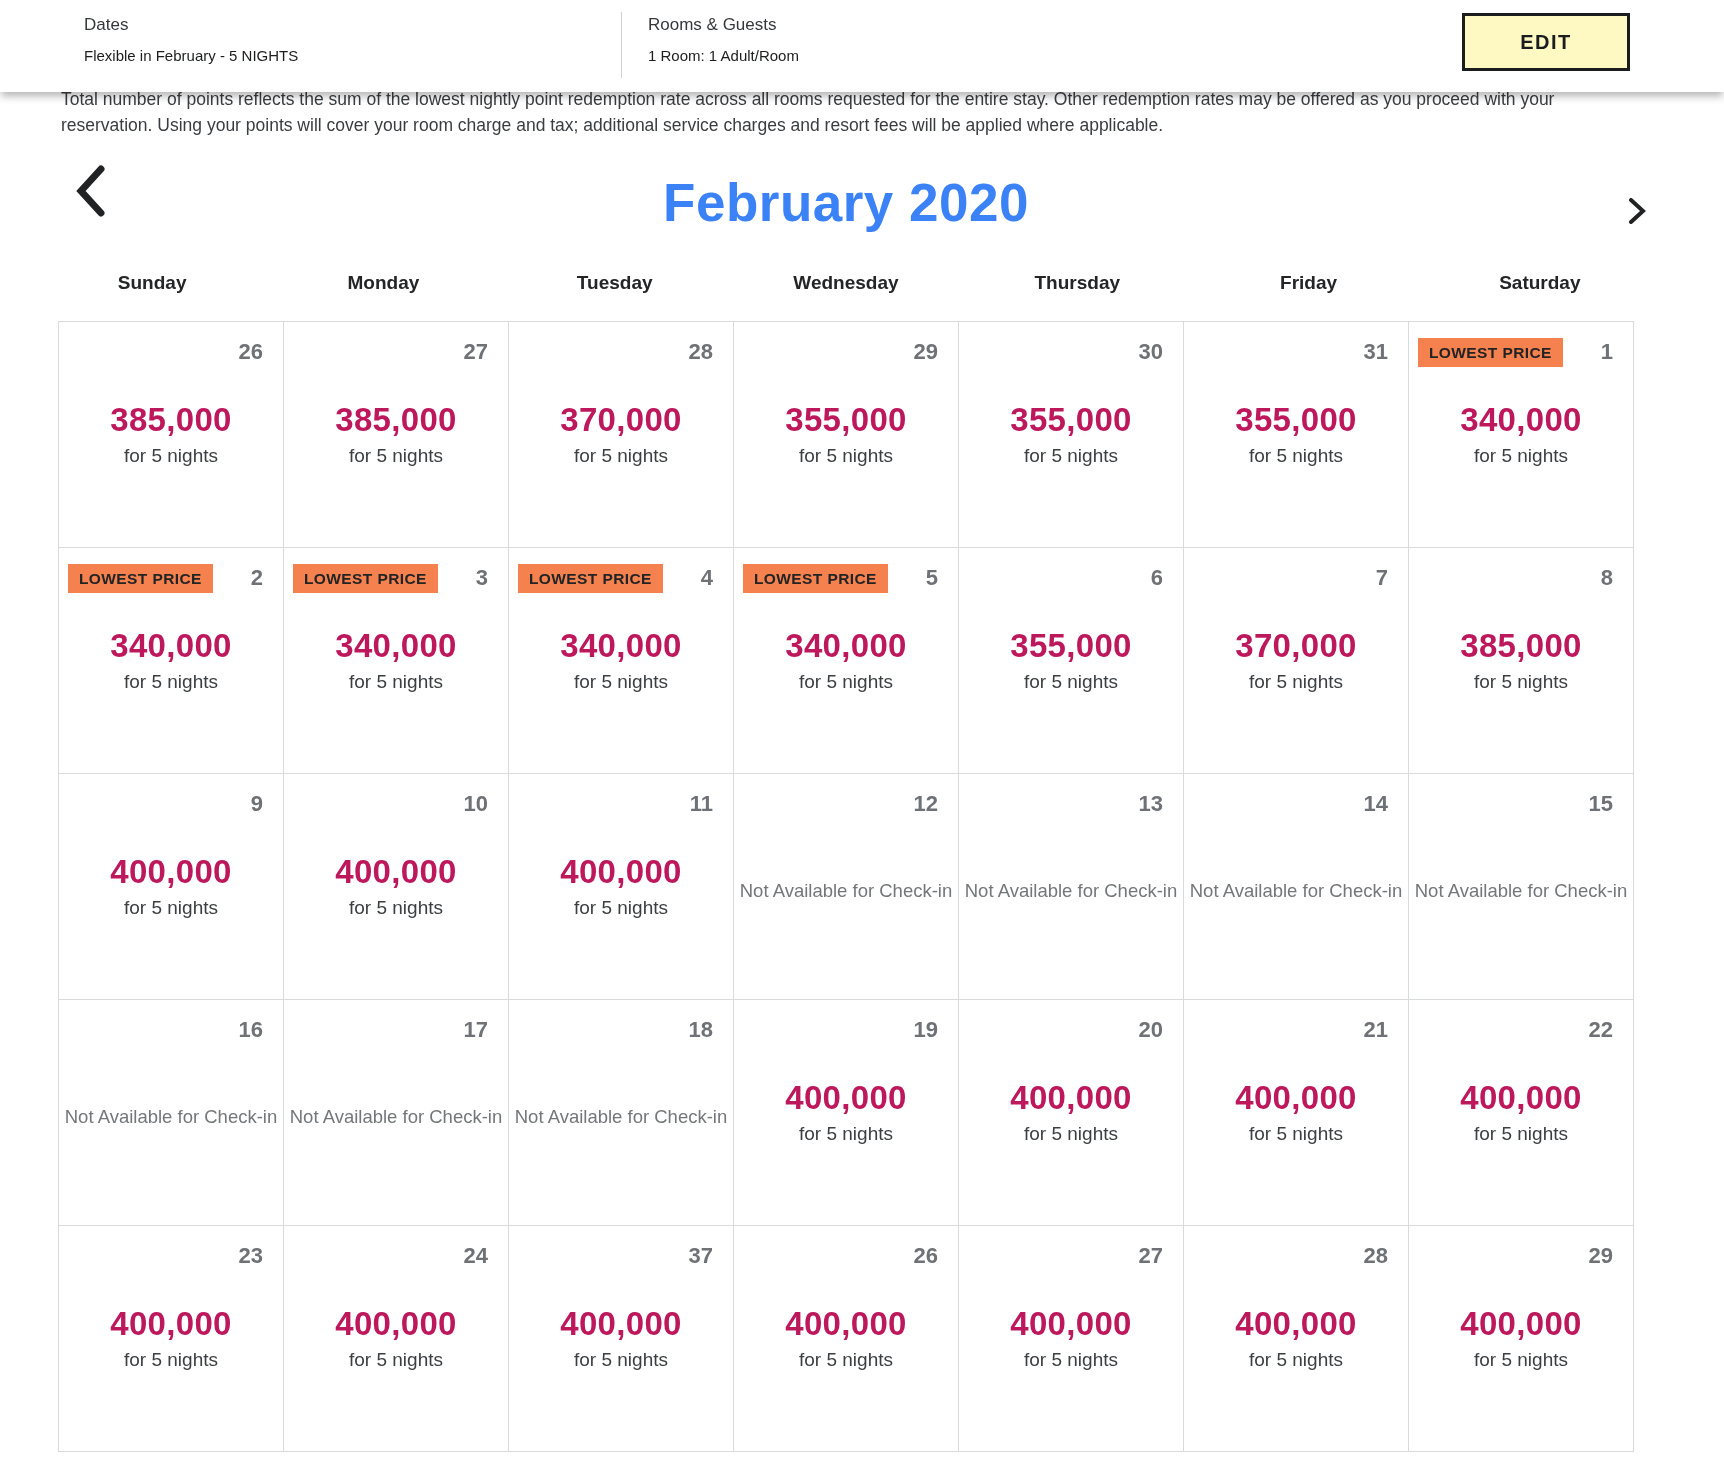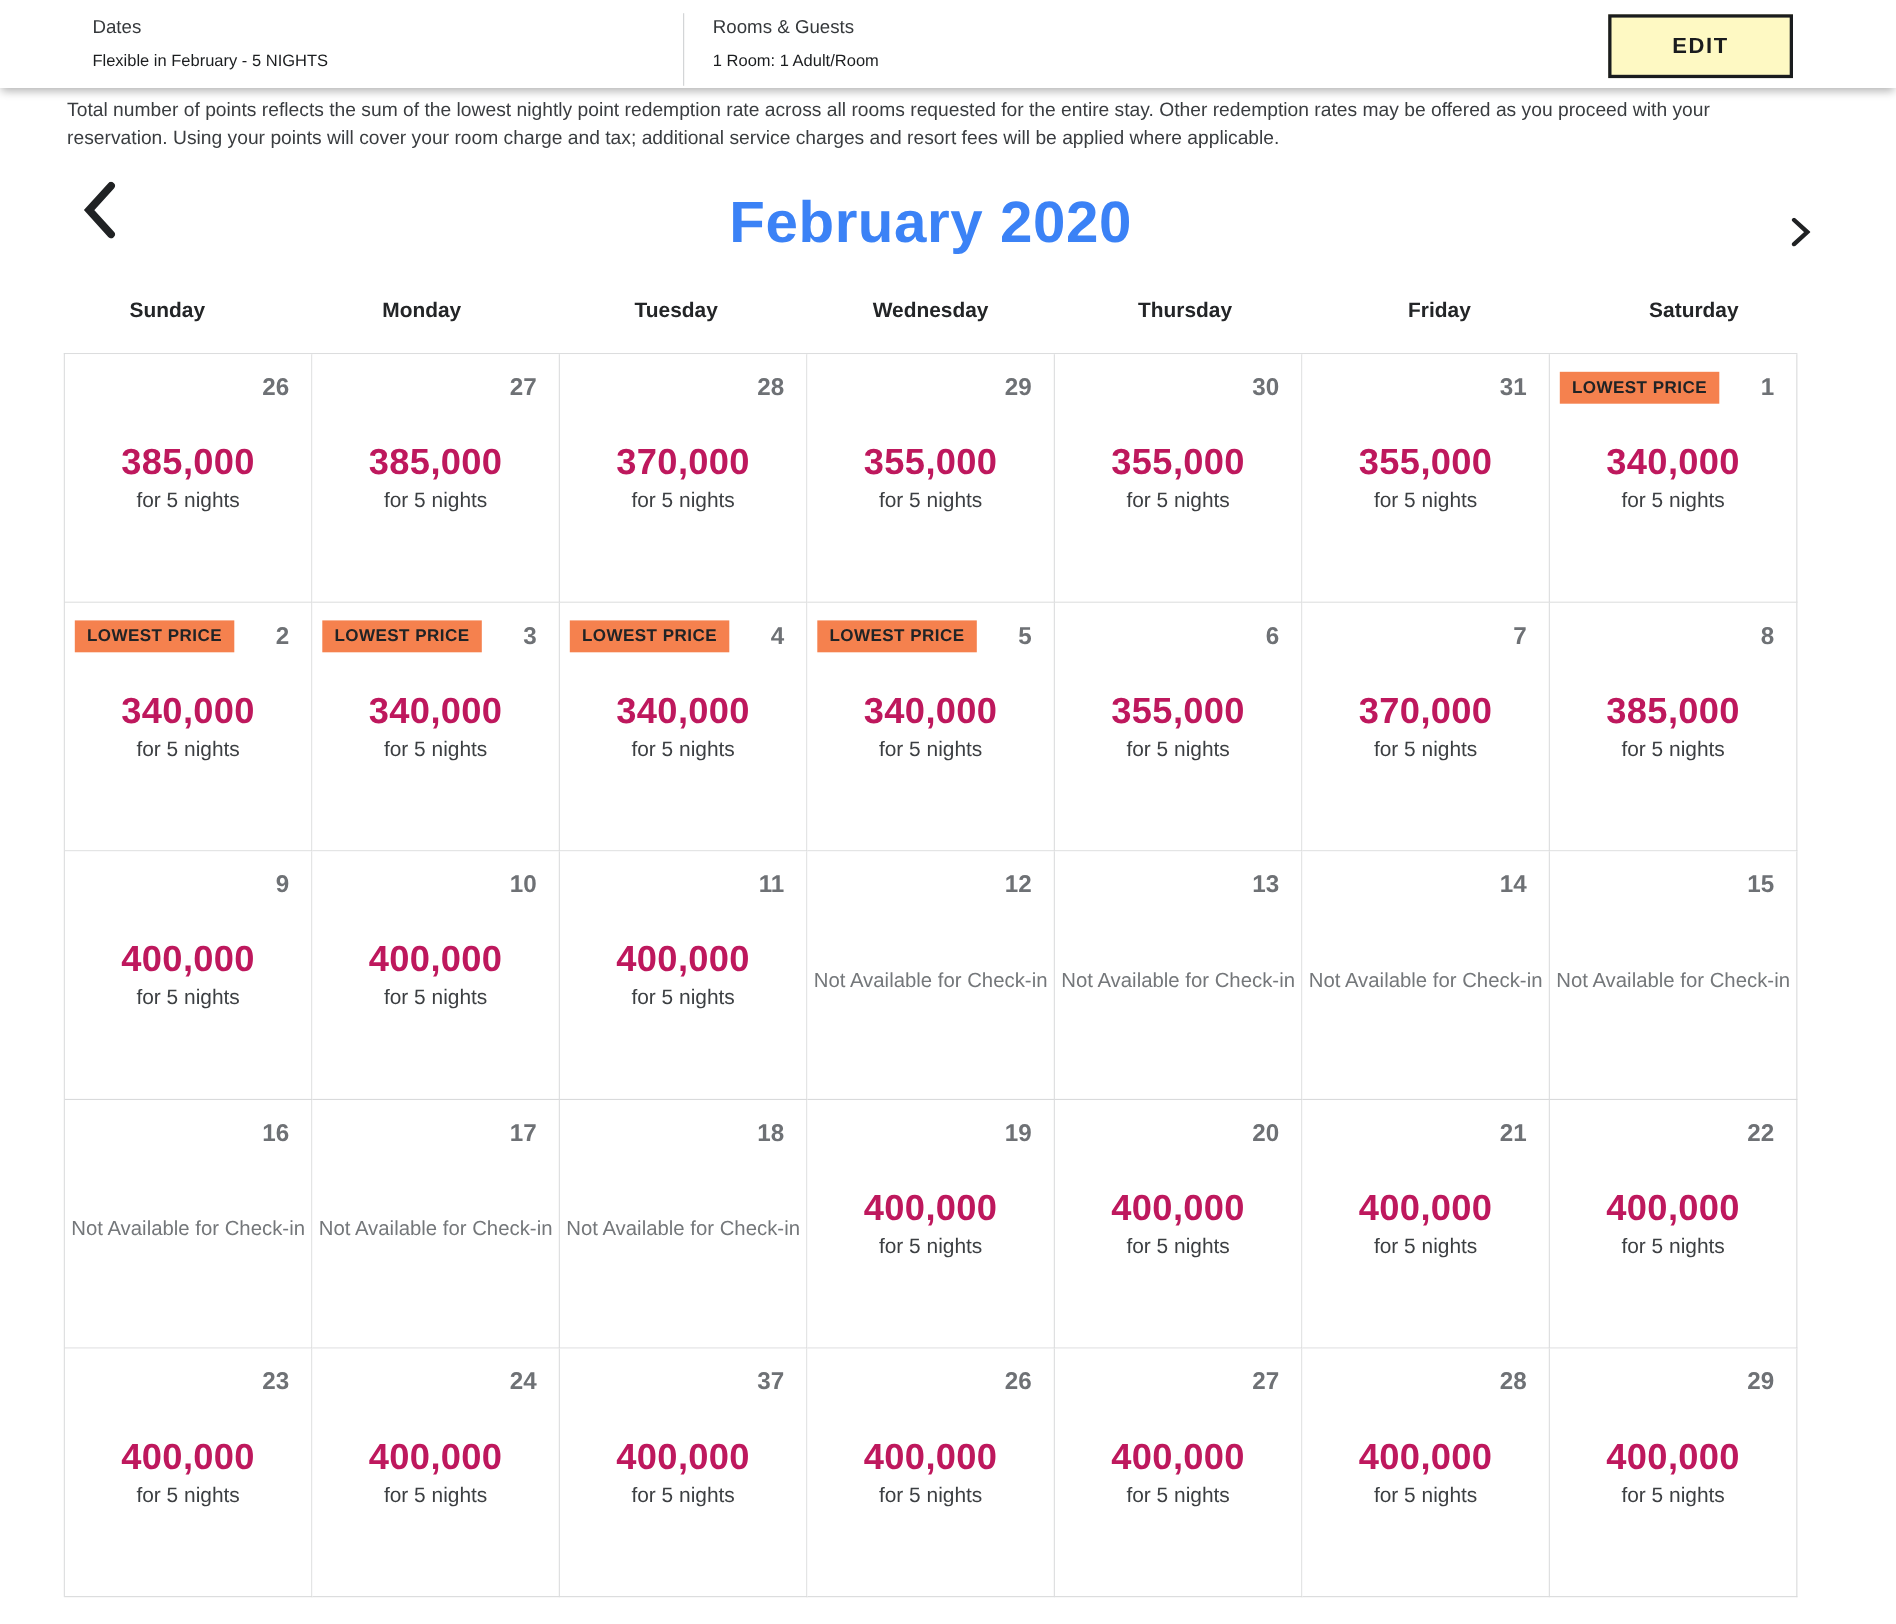--- a/index.html
+++ b/index.html
@@ -1,21 +1,21 @@
 <!DOCTYPE html>
 <html><head>
 <meta charset="utf-8">
 <style>
   * { margin:0; padding:0; box-sizing:border-box; }
   html,body { width:1724px; height:1476px; background:#ffffff; overflow:hidden;
               font-family:"Liberation Sans", sans-serif; color:#222426; }
   .stage { position:relative; width:1724px; height:1476px; background:#fff; }
 
   
-  .page-header { position:absolute; top:0; left:0; width:1724px; height:80px;
+  .page-header { position:absolute; top:0; left:0; width:1724px; height:92px;
                  background:#fff; z-index:10;
                  box-shadow:0 5px 8px -1px rgba(0,0,0,0.30); }
   .hdr-block { position:absolute; top:14px; }
   .hdr-block.dates { left:84px; }
   .hdr-block.rooms { left:648px; }
   .hdr-label { font-size:17px; color:#35383b; line-height:22px; }
   .hdr-value { font-size:15px; color:#1b1d1f; line-height:26px; margin-top:7px; }
   .hdr-divider { position:absolute; left:621px; top:12px; height:66px; width:1px;
                  background:#cfd1d3; }
   .edit-btn { position:absolute; left:1462px; top:13px; width:168px; height:58px;

